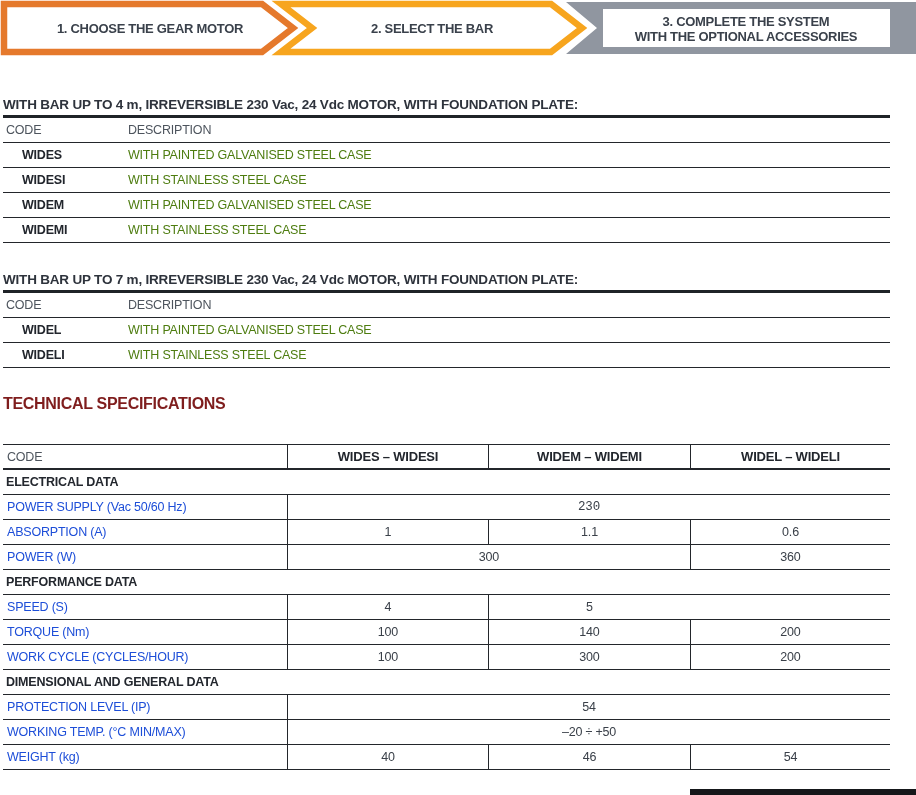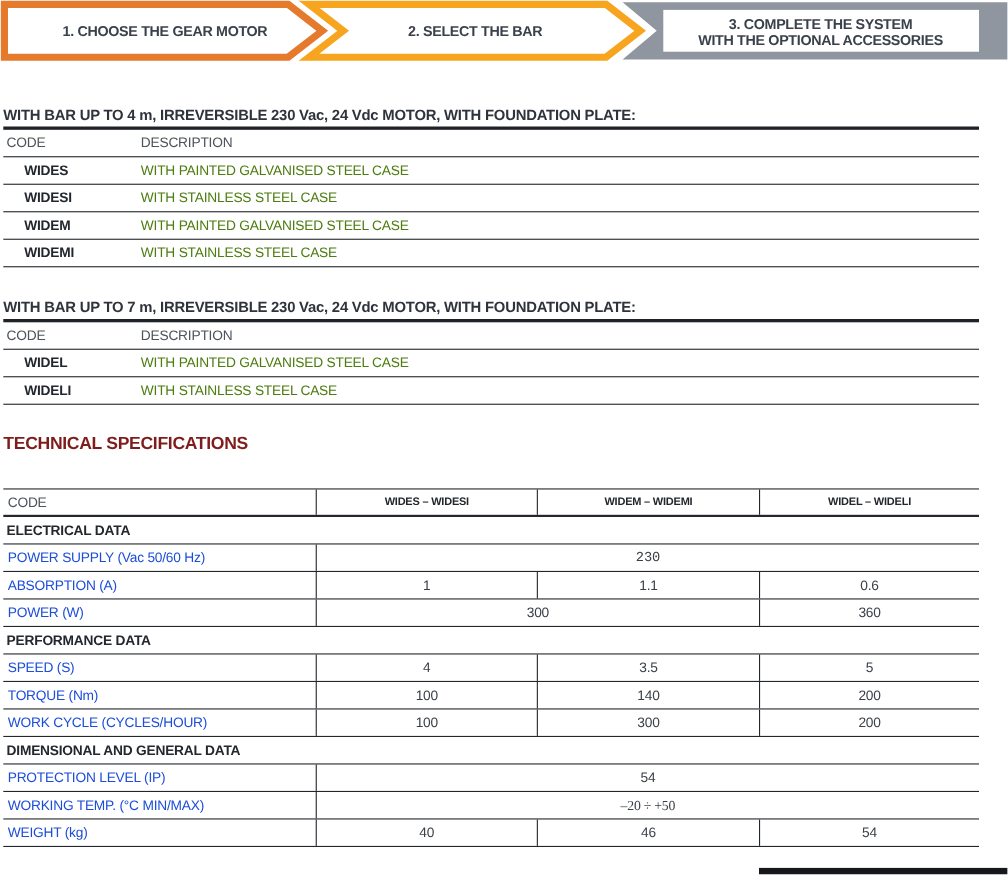--- a/index.html
+++ b/index.html
@@ -50,21 +50,21 @@
     height: 25px; align-items: center;
     border-bottom: 1.5px solid #23262b;
   }
   .trow.thead { border-bottom-width: 2px; }
   .tlabel {
     font-size: 12.5px; color: #1d4ed8; padding-left: 4px;
     white-space: nowrap; overflow: hidden;
   }
   .thead .tlabel { color: #4d545d; }
   .tcolhead {
-    font-size: 10px; font-weight: bold; color: #22262d;
+    font-size: 13px; font-weight: bold; color: #22262d;
     text-align: right; height: 100%;
     display: flex; align-items: center; justify-content: center;
     border-left: 1.5px solid #23262b;
   }
   .tsection {
     grid-column: 1 / -1;
     font-size: 12.5px; font-weight: bold; color: #23272e;
     padding-left: 3px;
   }
   .tval {
@@ -170,21 +170,20 @@
       <div class="tlabel">POWER (W)</div>
       <div class="tval" style="grid-column: span 2;">300</div>
       <div class="tval">360</div>
     </div>
     <div class="trow">
       <div class="tsection">PERFORMANCE DATA</div>
     </div>
     <div class="trow">
       <div class="tlabel">SPEED (S)</div>
       <div class="tval">4</div>
-      <div class="tval">3.5</div>
       <div class="tval">5</div>
     </div>
     <div class="trow">
       <div class="tlabel">TORQUE (Nm)</div>
       <div class="tval">100</div>
       <div class="tval">140</div>
       <div class="tval">200</div>
     </div>
     <div class="trow">
       <div class="tlabel">WORK CYCLE (CYCLES/HOUR)</div>
@@ -194,21 +193,21 @@
     </div>
     <div class="trow">
       <div class="tsection">DIMENSIONAL AND GENERAL DATA</div>
     </div>
     <div class="trow">
       <div class="tlabel">PROTECTION LEVEL (IP)</div>
       <div class="tval" style="grid-column: span 3;">54</div>
     </div>
     <div class="trow">
       <div class="tlabel">WORKING TEMP. (°C MIN/MAX)</div>
-      <div class="tval" style="grid-column: span 3; font-family: Liberation Serif, serif;">–20 ÷ +50</div>
+      <div class="tval" style="grid-column: span 3;">–20 ÷ +50</div>
     </div>
     <div class="trow">
       <div class="tlabel">WEIGHT (kg)</div>
       <div class="tval">40</div>
       <div class="tval">46</div>
       <div class="tval">54</div>
     </div>
   </div>
 
 <div id="footer-bar"></div>

